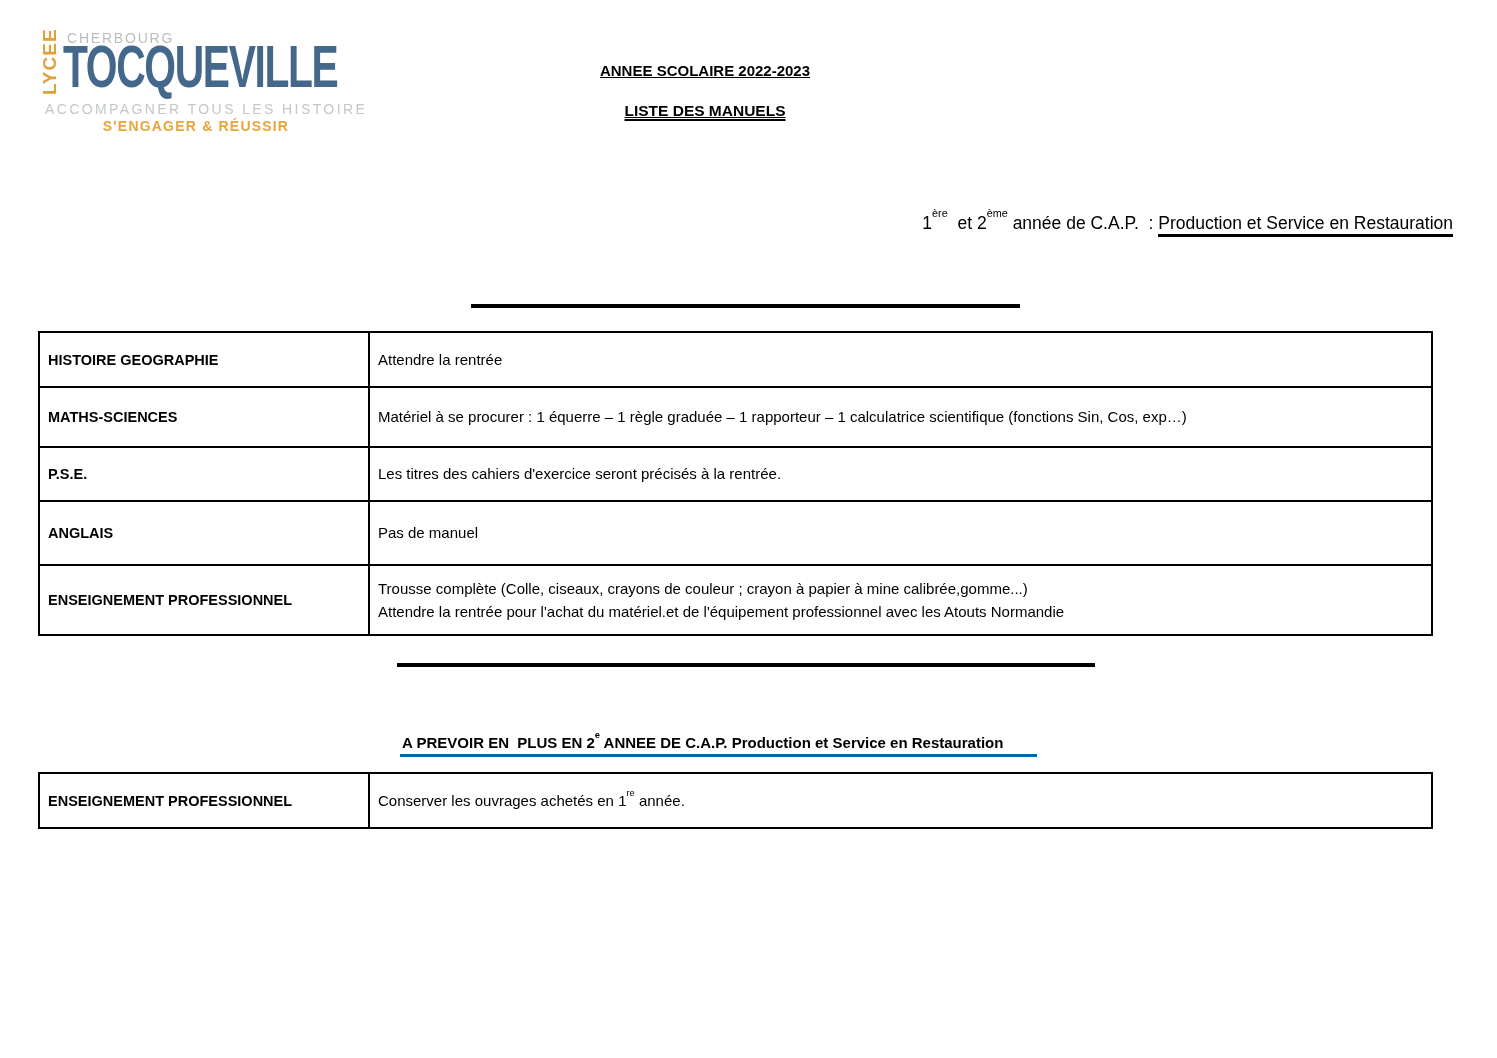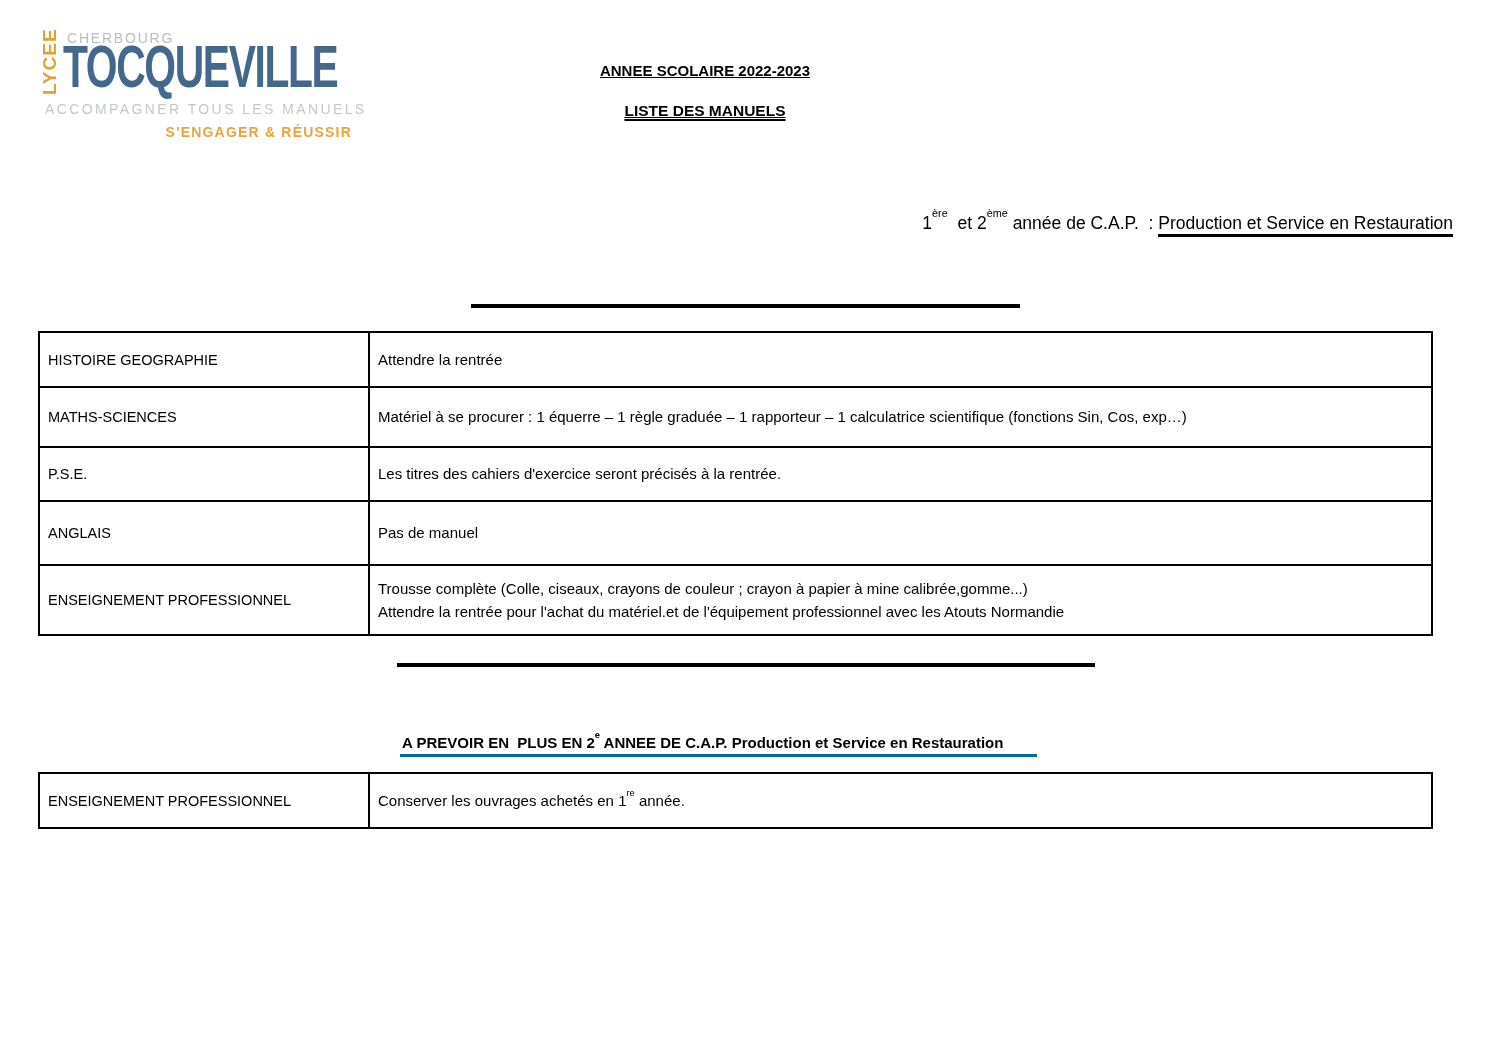--- a/index.html
+++ b/index.html
@@ -28,21 +28,21 @@
   .logo-name {
     position:absolute; left:23px; top:9px;
     font-size:60px; font-weight:bold; line-height:1; letter-spacing:-2px;
     color:#44678c; transform:scaleX(0.68); transform-origin:0 0; white-space:nowrap;
   }
   .logo-tag1 {
     position:absolute; left:5px; top:73px;
     font-size:14px; letter-spacing:2.4px; color:#c3c8c5; white-space:nowrap;
   }
   .logo-tag2 {
-    position:absolute; left:0; top:96px; width:312px; text-align:right;
+    position:absolute; left:0; top:90px; width:312px; text-align:center;
     font-size:14px; font-weight:bold; letter-spacing:1.2px; color:#e8a53c; white-space:nowrap;
   }
 
   
   .header-block { position:absolute; left:520px; top:62px; width:370px; text-align:center;text-decoration:underline; }
   .school-year { font-size:15px; font-weight:bold; white-space:pre; }
   .doc-title {
     margin-top:23px; font-size:15.5px; font-weight:bold;
     text-decoration:underline; text-decoration-thickness:2px; text-underline-offset:3px;
     white-space:pre;
@@ -65,21 +65,21 @@
   table.doc-table {
     position:absolute; left:38px; width:1395px;
     border-collapse:collapse; table-layout:fixed;
   }
   table.t1 { top:331px; }
   table.t2 { top:772px; }
   .doc-table td {
     border:2px solid #000; vertical-align:middle;
     padding:2px 8px; overflow:hidden;
   }
-  .doc-table td.subject { font-weight:normal; font-size:14.5px; }
+  .doc-table td.subject { font-weight:bold; font-size:14.5px; }
   .doc-table td.note { font-size:15px; }
   .doc-table .note div { line-height:1.55; }
   tr.r1 { height:55px; } tr.r2 { height:60px; } tr.r3 { height:54px; }
   tr.r4 { height:64px; } tr.r5 { height:70px; } tr.r6 { height:55px; }
 
   
   .section-heading {
     position:absolute; left:400px; top:734px;
     font-size:15px; font-weight:bold; white-space:pre;
   }
@@ -90,21 +90,21 @@
 </style>
 </head>
 <body>
 
 <div class="page">
 
   <div class="logo">
     <div class="logo-lycee">LYCEE</div>
     <div class="logo-city">CHERBOURG</div>
     <div class="logo-name">TOCQUEVILLE</div>
-    <div class="logo-tag1">ACCOMPAGNER TOUS LES MANUELS</div>
+    <div class="logo-tag1">ACCOMPAGNER TOUS LES HISTOIRE</div>
     <div class="logo-tag2">S'ENGAGER &amp; RÉUSSIR</div>
   </div>
 
   <div class="header-block">
     <div class="school-year">ANNEE SCOLAIRE 2022-2023</div>
     <div class="doc-title">LISTE DES MANUELS</div>
   </div>
 
   <div class="main-title"><span>1</span><sup class="sup">ère</sup><span>  et 2</span><sup class="sup">ème</sup><span> année de C.A.P.  : </span><span class="u">Production et Service en Restauration</span></div>
 

